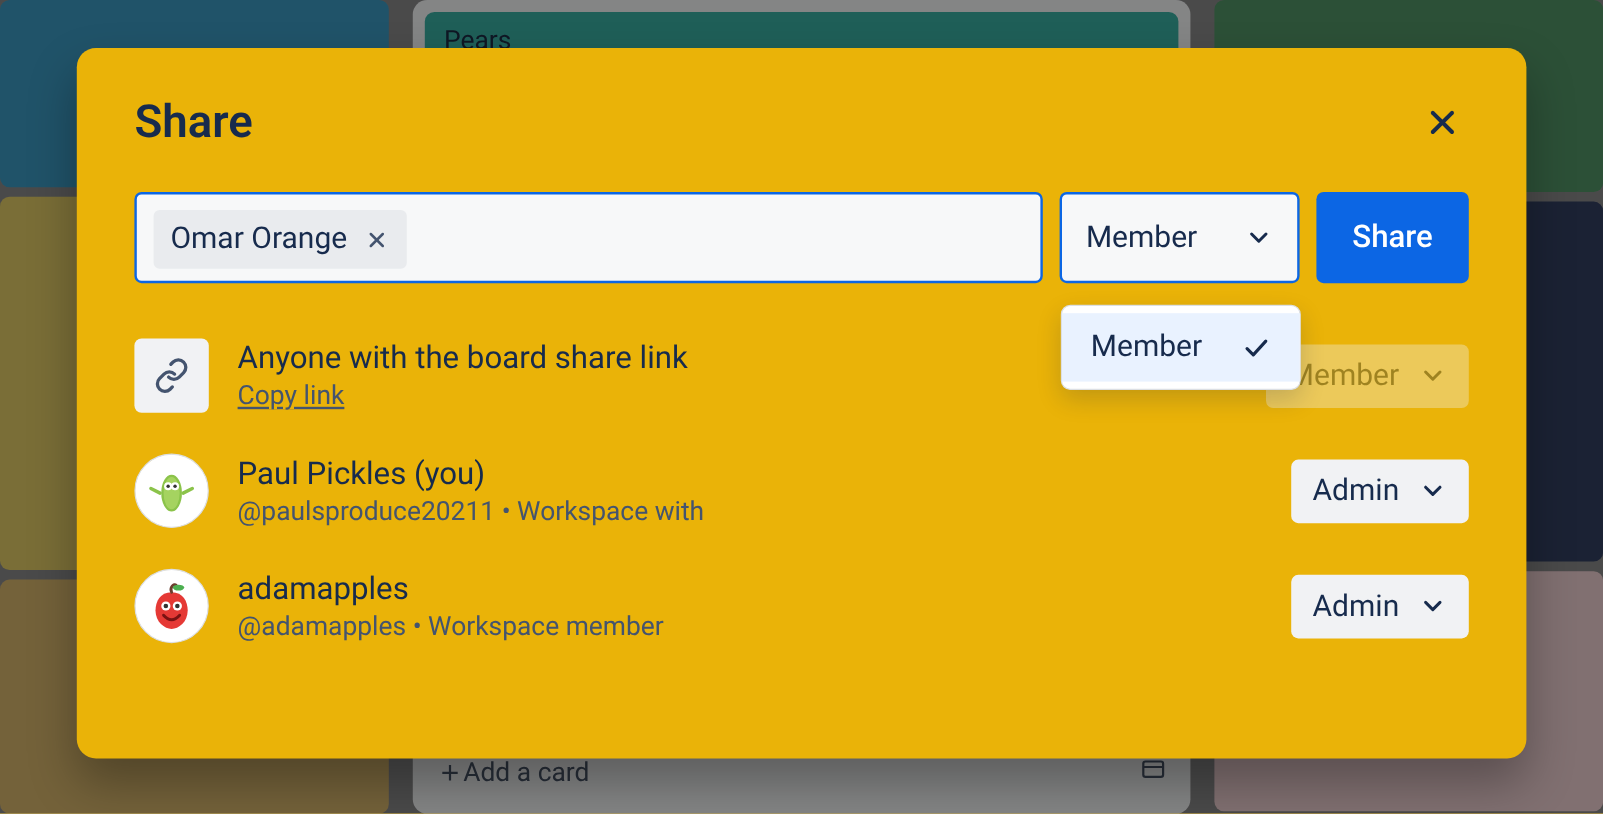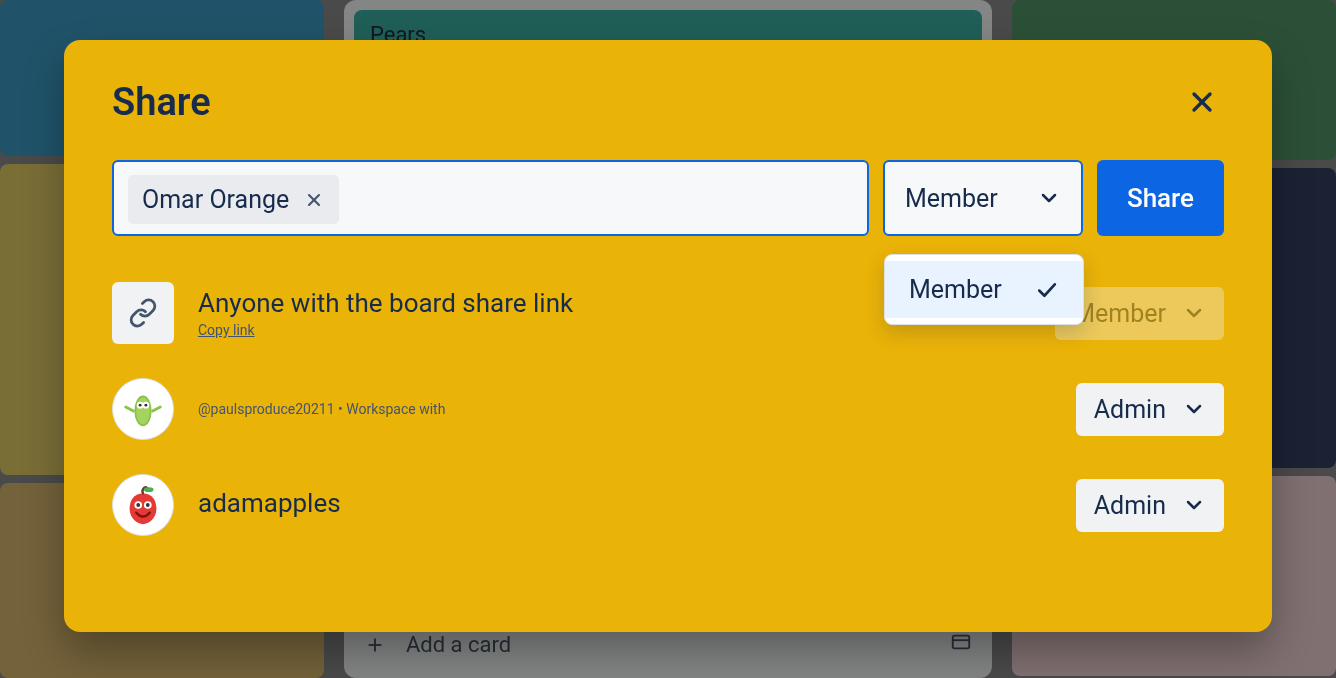--- a/index.html
+++ b/index.html
@@ -44,21 +44,21 @@
       justify-content: space-between;
     }
     .bg-list-top {
       background: #14b8a6;
       border-radius: 8px;
       padding: 12px 16px;
     }
     .bg-list-bottom {
       display: flex;
       align-items: center;
-      gap: 20px;
+      gap: 0;
       padding: 10px;
       color: #44546f;
     }
     .overlay {
       position: absolute;
       inset: 0;
       background: rgba(0, 0, 0, 0.45);
     }
     .modal {
       position: absolute;
@@ -193,21 +193,21 @@
       height: 62px;
       border-radius: 50%;
       display: flex;
       align-items: center;
       justify-content: center;
       flex-shrink: 0;
     }
     .avatar.link-bg { background: #f1f2f4; border-radius: 6px; }
     .avatar-bordered { border: 1px solid #dcdfe4; background: #fff; }
     .member-info .line1 { font-size: 26px; color: #172b4d; margin-bottom: 4px; }
-    .member-info .line2 { font-size: 14px; color: #44546f; }
+    .member-info .line2 { font-size: 22px; color: #44546f; }
     .line2 a { color: #44546f; text-decoration: underline; cursor: pointer; }
     .role-badge {
       background: #f1f2f4;
       border-radius: 6px;
       padding: 12px 18px;
       display: flex;
       align-items: center;
       gap: 16px;
       font-size: 25px;
       color: #172b4d;
@@ -324,20 +324,21 @@
           <ellipse cx="24" cy="26" rx="7" ry="14" fill="#a5d360"></ellipse>
           <circle cx="21" cy="20" r="3.5" fill="#fff"></circle>
             <circle cx="27" cy="20" r="3.5" fill="#fff"></circle>
           <circle cx="21" cy="20" r="1.5" fill="#333"></circle>
             <circle cx="27" cy="20" r="1.5" fill="#333"></circle>
           <line x1="14" y1="26" x2="6" y2="22" stroke="#8bc34a" stroke-width="3" stroke-linecap="round"></line>
           <line x1="34" y1="26" x2="42" y2="22" stroke="#8bc34a" stroke-width="3" stroke-linecap="round"></line>
         </svg>
       </div>
       <div class="member-info">
+        <div class="line1">Paul Pickles (you)</div>
         <div class="line2">@paulsproduce20211 • Workspace with</div>
       </div>
     </div>
     <div class="role-badge">
       <span>Admin</span>
       <svg class="chevron-svg" viewBox="0 0 24 24" fill="none" stroke="#172b4d" stroke-width="2.5" stroke-linecap="round" stroke-linejoin="round">
           <polyline points="6 9 12 15 18 9"></polyline>
         </svg>
     </div>
   </div>
@@ -351,20 +352,21 @@
           <ellipse cx="30" cy="8" rx="5" ry="2.5" fill="#4caf50"></ellipse>
           <circle cx="19" cy="24" r="4" fill="#fff"></circle>
             <circle cx="29" cy="24" r="4" fill="#fff"></circle>
           <circle cx="19" cy="24" r="2" fill="#333"></circle>
             <circle cx="29" cy="24" r="2" fill="#333"></circle>
           <path d="M17 32 Q24 40 31 32" stroke="#7a1212" stroke-width="2.5" fill="none" stroke-linecap="round"></path>
         </svg>
       </div>
       <div class="member-info">
         <div class="line1">adamapples</div>
+        <div class="line2">@adamapples • Workspace member</div>
       </div>
     </div>
     <div class="role-badge">
       <span>Admin</span>
       <svg class="chevron-svg" viewBox="0 0 24 24" fill="none" stroke="#172b4d" stroke-width="2.5" stroke-linecap="round" stroke-linejoin="round">
           <polyline points="6 9 12 15 18 9"></polyline>
         </svg>
     </div>
   </div>
 

